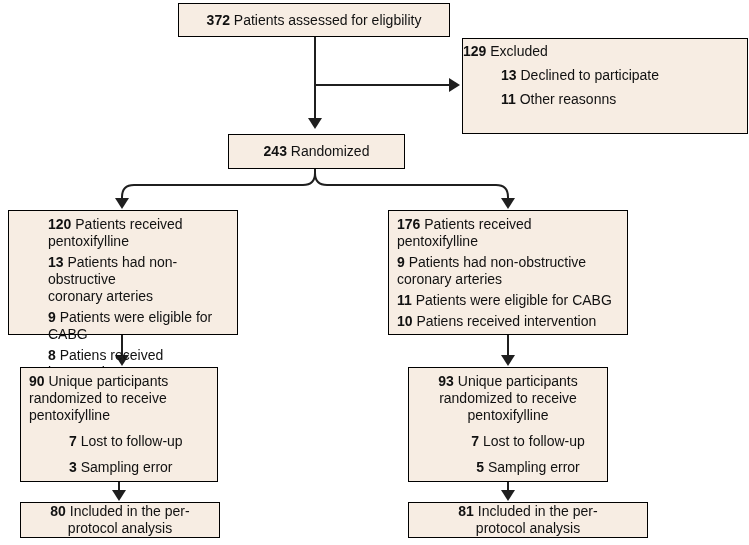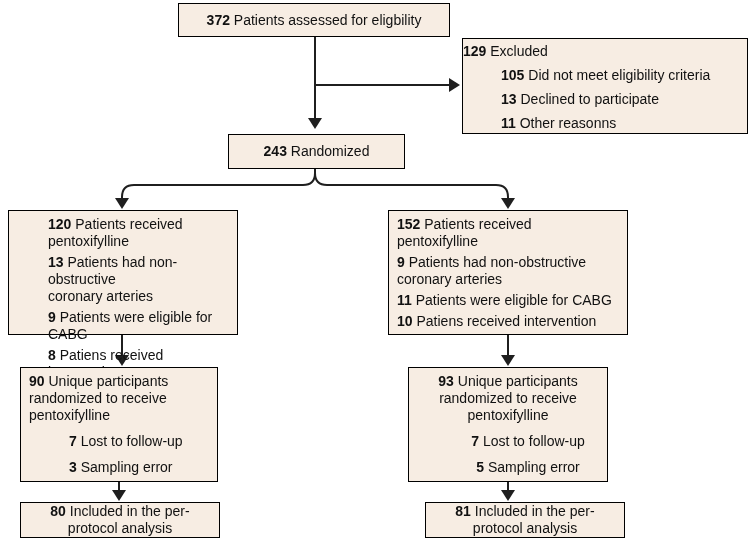--- a/index.html
+++ b/index.html
@@ -24,21 +24,21 @@
   .b-assessed{left:178px;top:3px;width:272px;height:34px;}
   .b-excluded{left:462px;top:38px;width:286px;height:96px;padding:4px 0;}
   .b-excluded .entry{margin-bottom:7px;}
   .b-randomized{left:228px;top:134px;width:177px;height:35px;align-items:center;}
   .b-left-arm{left:8px;top:210px;width:230px;height:125px;padding-left:39px;}
   .b-right-arm{left:388px;top:210px;width:240px;height:125px;}
   .b-left-followup{left:20px;top:367px;width:198px;height:115px;}
   .b-right-followup{left:408px;top:367px;width:200px;height:115px;text-align:center;}
   .b-followup .entry{margin-bottom:9px;}
   .b-left-analysis{left:20px;top:502px;width:200px;height:36px;}
-  .b-right-analysis{left:425px;top:502px;width:200px;height:36px;}
+  .b-right-analysis{left:408px;top:502px;width:240px;height:36px;}
   
   .ind-a{margin-left:38px;}
   .ind-b{margin-left:40px;}
 </style>
 </head>
 <body>
 
 <div class="canvas">
 
   <svg class="connectors" viewBox="0 0 749 545" xmlns="http://www.w3.org/2000/svg">
@@ -63,40 +63,39 @@
       <polygon points="501,490 515,490 508,501"></polygon>
     </g>
   </svg>
 
   <div class="box center b-assessed">
     <div class="entry"><span class="num">372</span><span class="t">Patients assessed for eligbility</span></div>
   </div>
 
   <div class="box b-excluded">
     <div class="entry"><span class="num">129</span><span class="t">Excluded</span></div>
-    <div class="entry ind-a"><span class="num">105</span><span class="t">Did not meet eligibility criteria</span></div>
     <div class="entry ind-a"><span class="num">13</span><span class="t">Declined to participate</span></div>
     <div class="entry ind-a"><span class="num">11</span><span class="t">Other reasonns</span></div>
   </div>
 
   <div class="box center b-randomized">
     <div class="entry"><span class="num">243</span><span class="t">Randomized</span></div>
   </div>
 
   <div class="box b-left-arm">
     <div class="entry"><span class="num">120</span><span class="t">Patients received
 pentoxifylline</span></div>
     <div class="entry"><span class="num">13</span><span class="t">Patients had non-obstructive
 coronary arteries</span></div>
     <div class="entry"><span class="num">9</span><span class="t">Patients were eligible for CABG</span></div>
     <div class="entry"><span class="num">8</span><span class="t">Patiens received intervention</span></div>
   </div>
 
   <div class="box b-right-arm">
-    <div class="entry"><span class="num">152</span><span class="t">Patients received
+    <div class="entry"><span class="num">176</span><span class="t">Patients received
 pentoxifylline</span></div>
     <div class="entry"><span class="num">9</span><span class="t">Patients had non-obstructive
 coronary arteries</span></div>
     <div class="entry"><span class="num">11</span><span class="t">Patients were eligible for CABG</span></div>
     <div class="entry"><span class="num">10</span><span class="t">Patiens received intervention</span></div>
   </div>
 
   <div class="box b-followup b-left-followup">
     <div class="entry"><span class="num">90</span><span class="t">Unique participants
 randomized to receive

